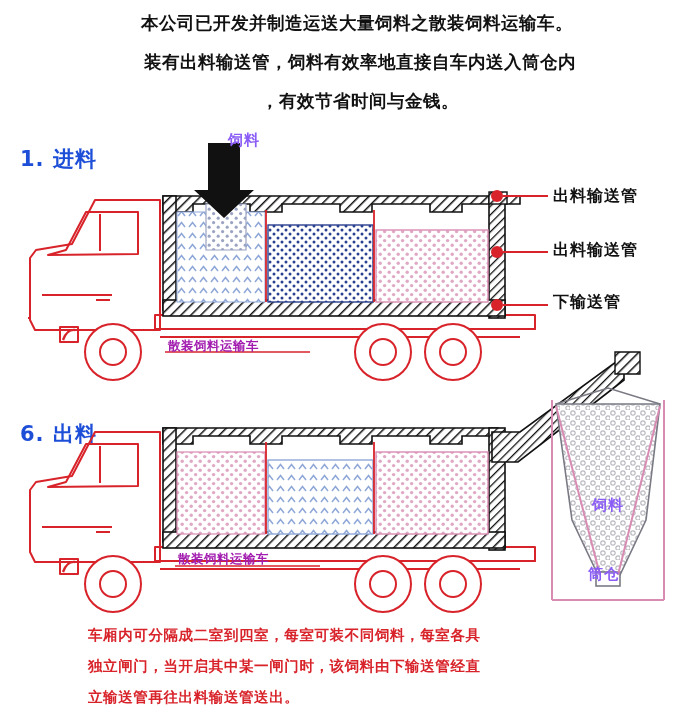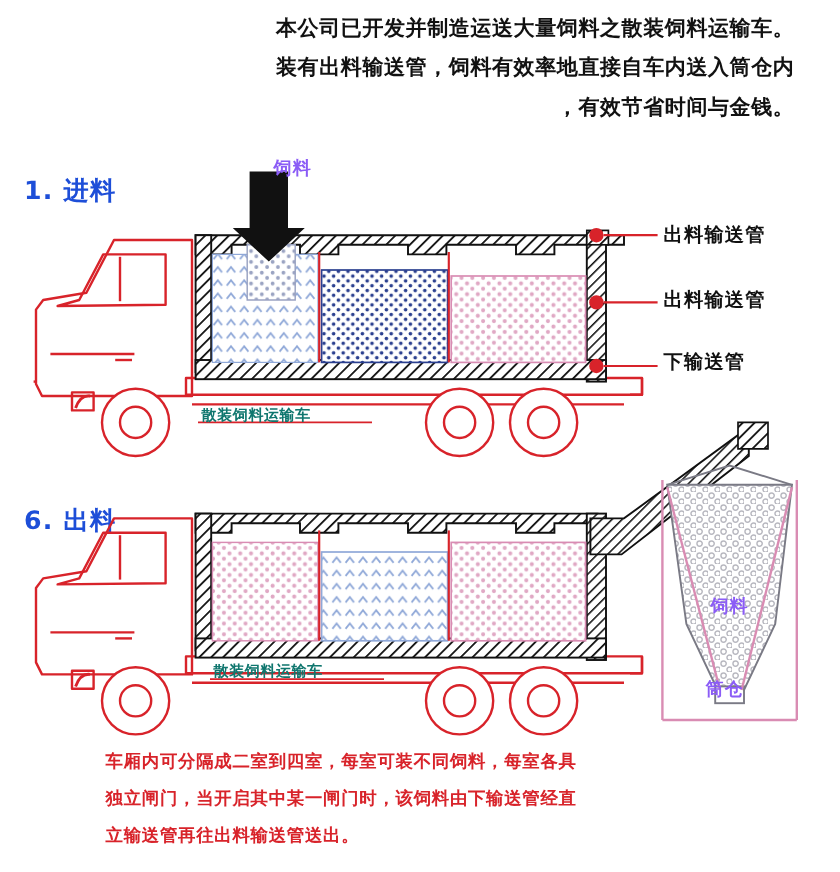--- a/index.html
+++ b/index.html
@@ -29,25 +29,26 @@
     width: 610px;
   }
   .header p {
     margin: 0 0 6px 0;
     font-family: Liberation Sans, sans-serif;
     font-size: 17.5px;
     font-weight: bold;
     color: #111111;
     letter-spacing: 0.5px;
     line-height: 1.55;
-    text-align: right;
+    text-align: center;
   }
   .header p.indent {
     text-indent: 0;
     padding-left: 6px;
+    margin-top: 12px;
   }
 
   
   .sec-label {
     position: absolute;
     font-family: "DejaVu Sans", sans-serif;
     font-size: 21px;
     font-weight: bold;
     color: #1d4ed8;
     letter-spacing: 1px;
@@ -78,21 +79,21 @@
   #callout1 { left: 553px; top: 186px; }
   #callout2 { left: 553px; top: 240px; }
   #callout3 { left: 553px; top: 292px; }
 
   
   .red-label {
     position: absolute;
     font-family: "DejaVu Sans", sans-serif;
     font-size: 12.5px;
     font-weight: bold;
-    color: #0f766e;
+    color: #a21caf;
     letter-spacing: 0.5px;
     white-space: nowrap;
   }
   #truck-name-1 { left: 168px; top: 338px; }
   #truck-name-2 { left: 178px; top: 551px; }
 
   .black-label {
     position: absolute;
     font-family: "DejaVu Sans", sans-serif;
     font-size: 15px;

